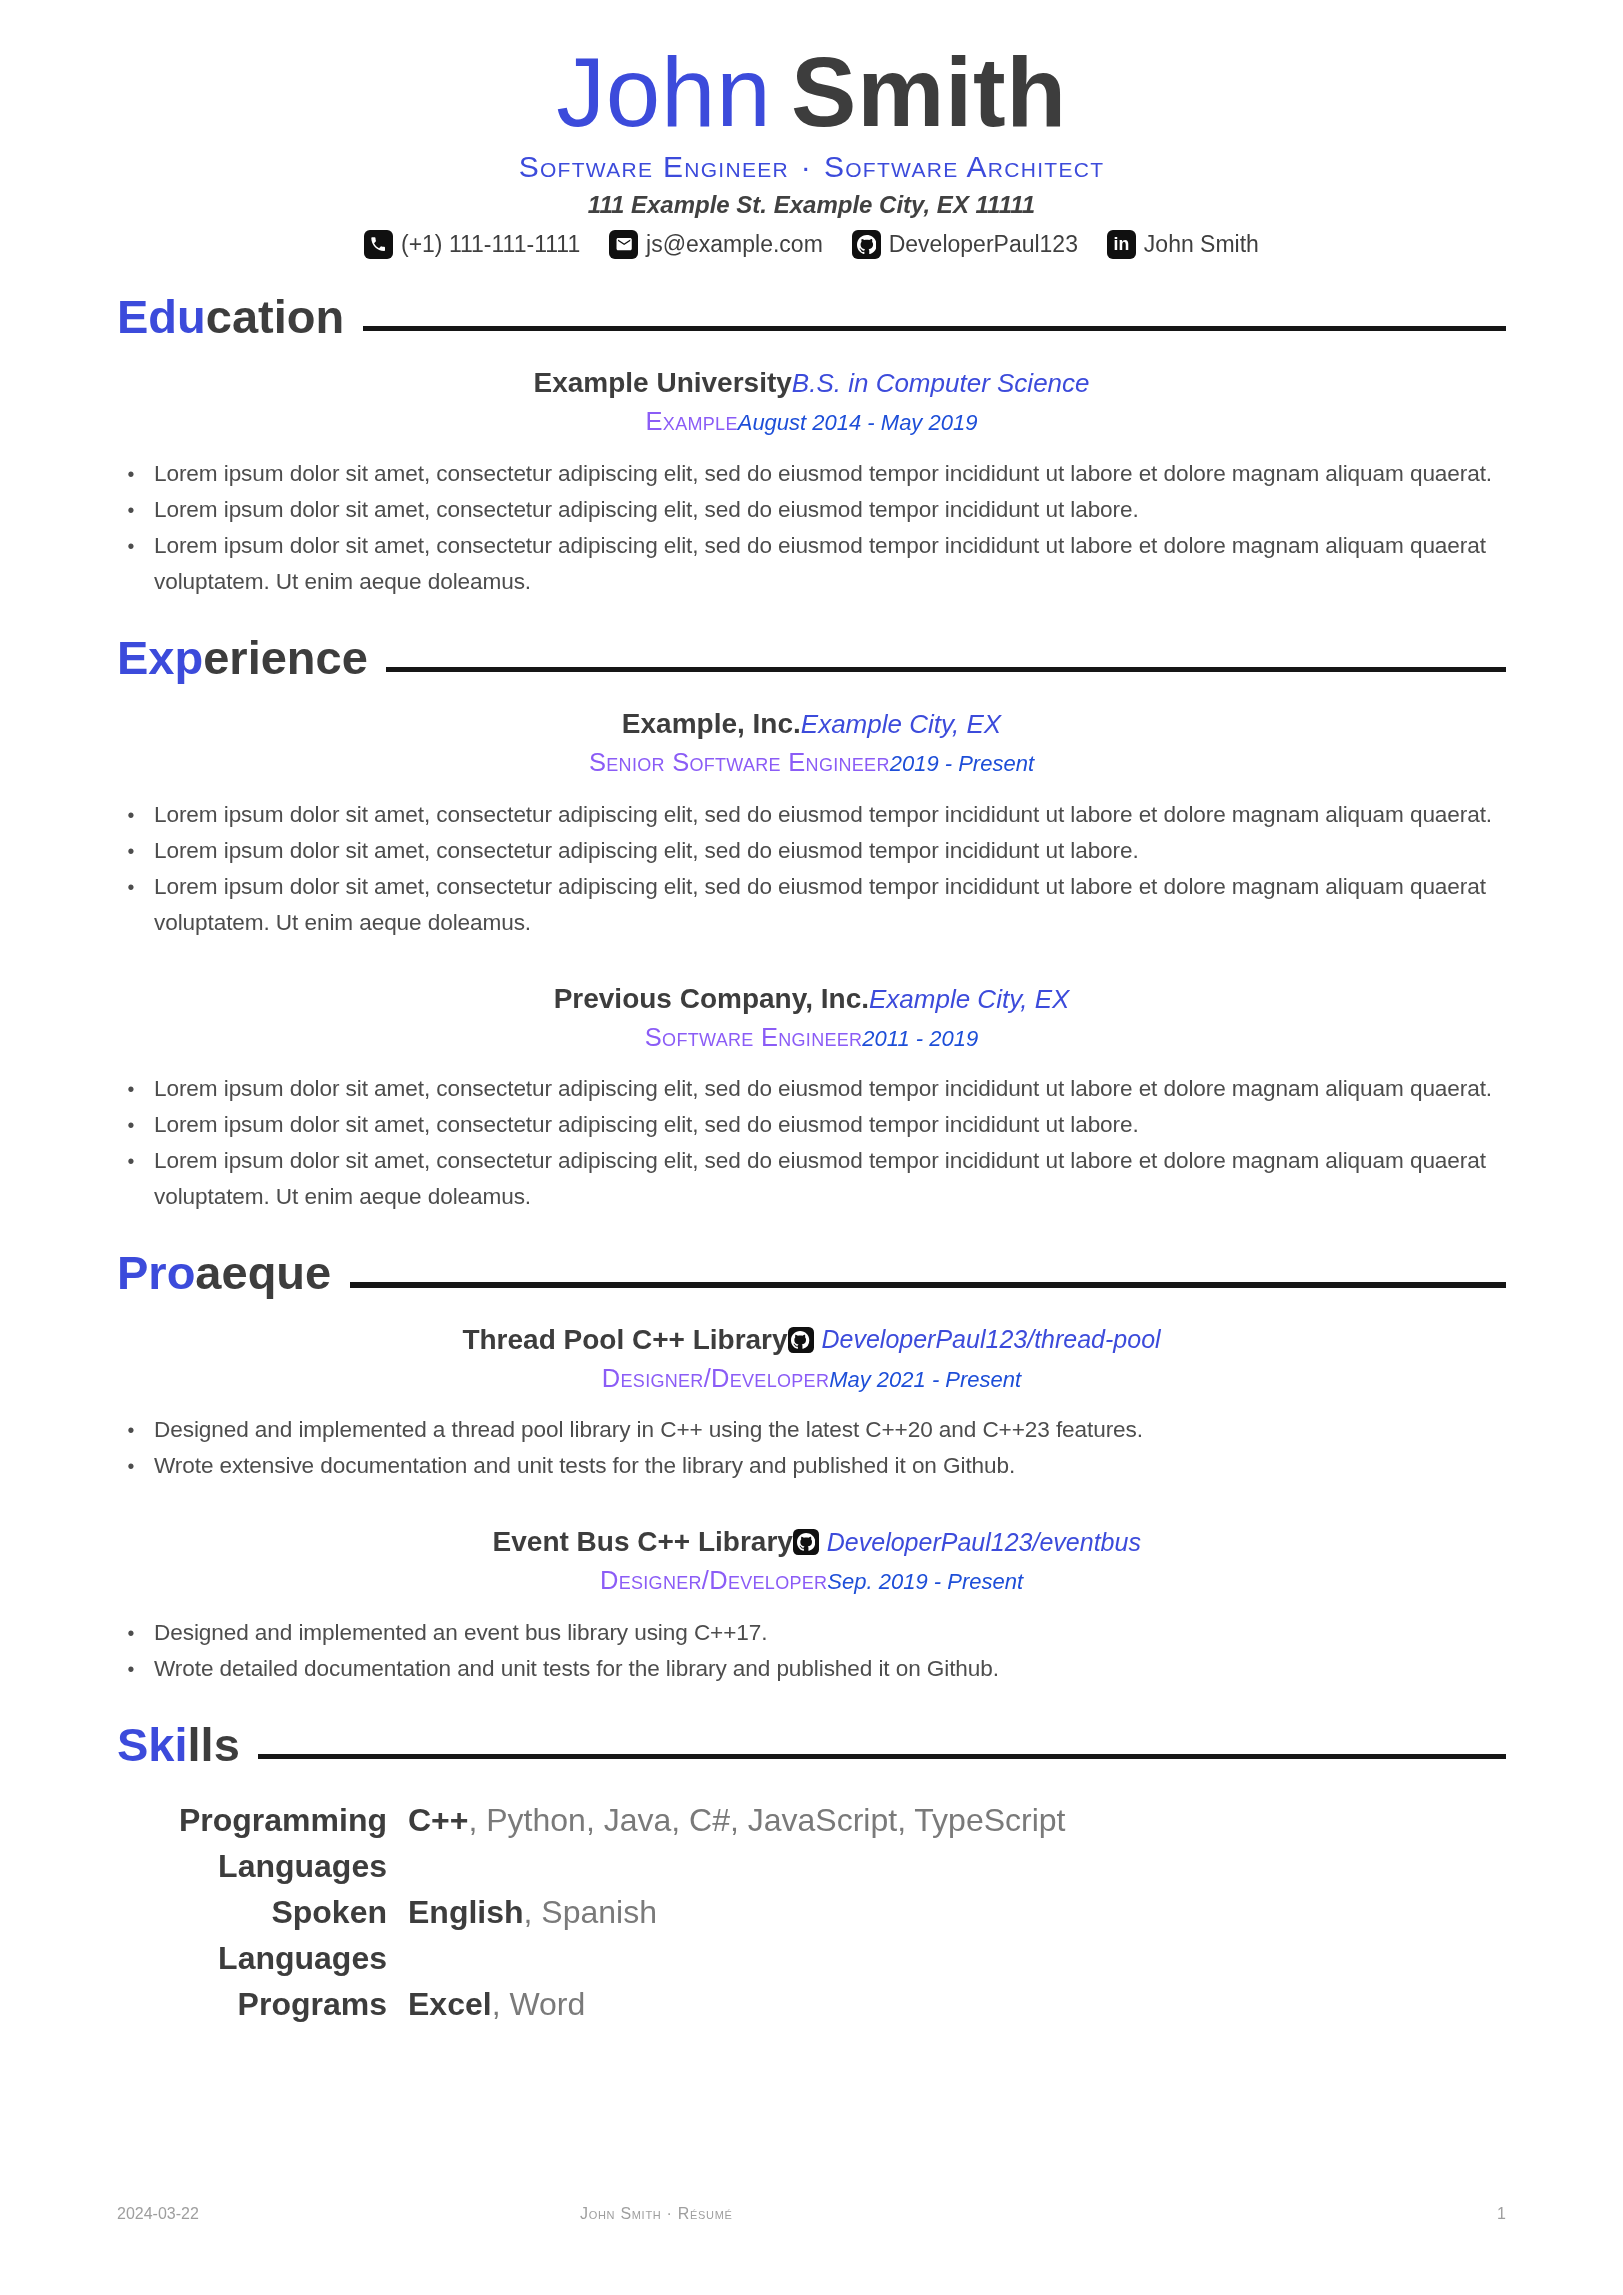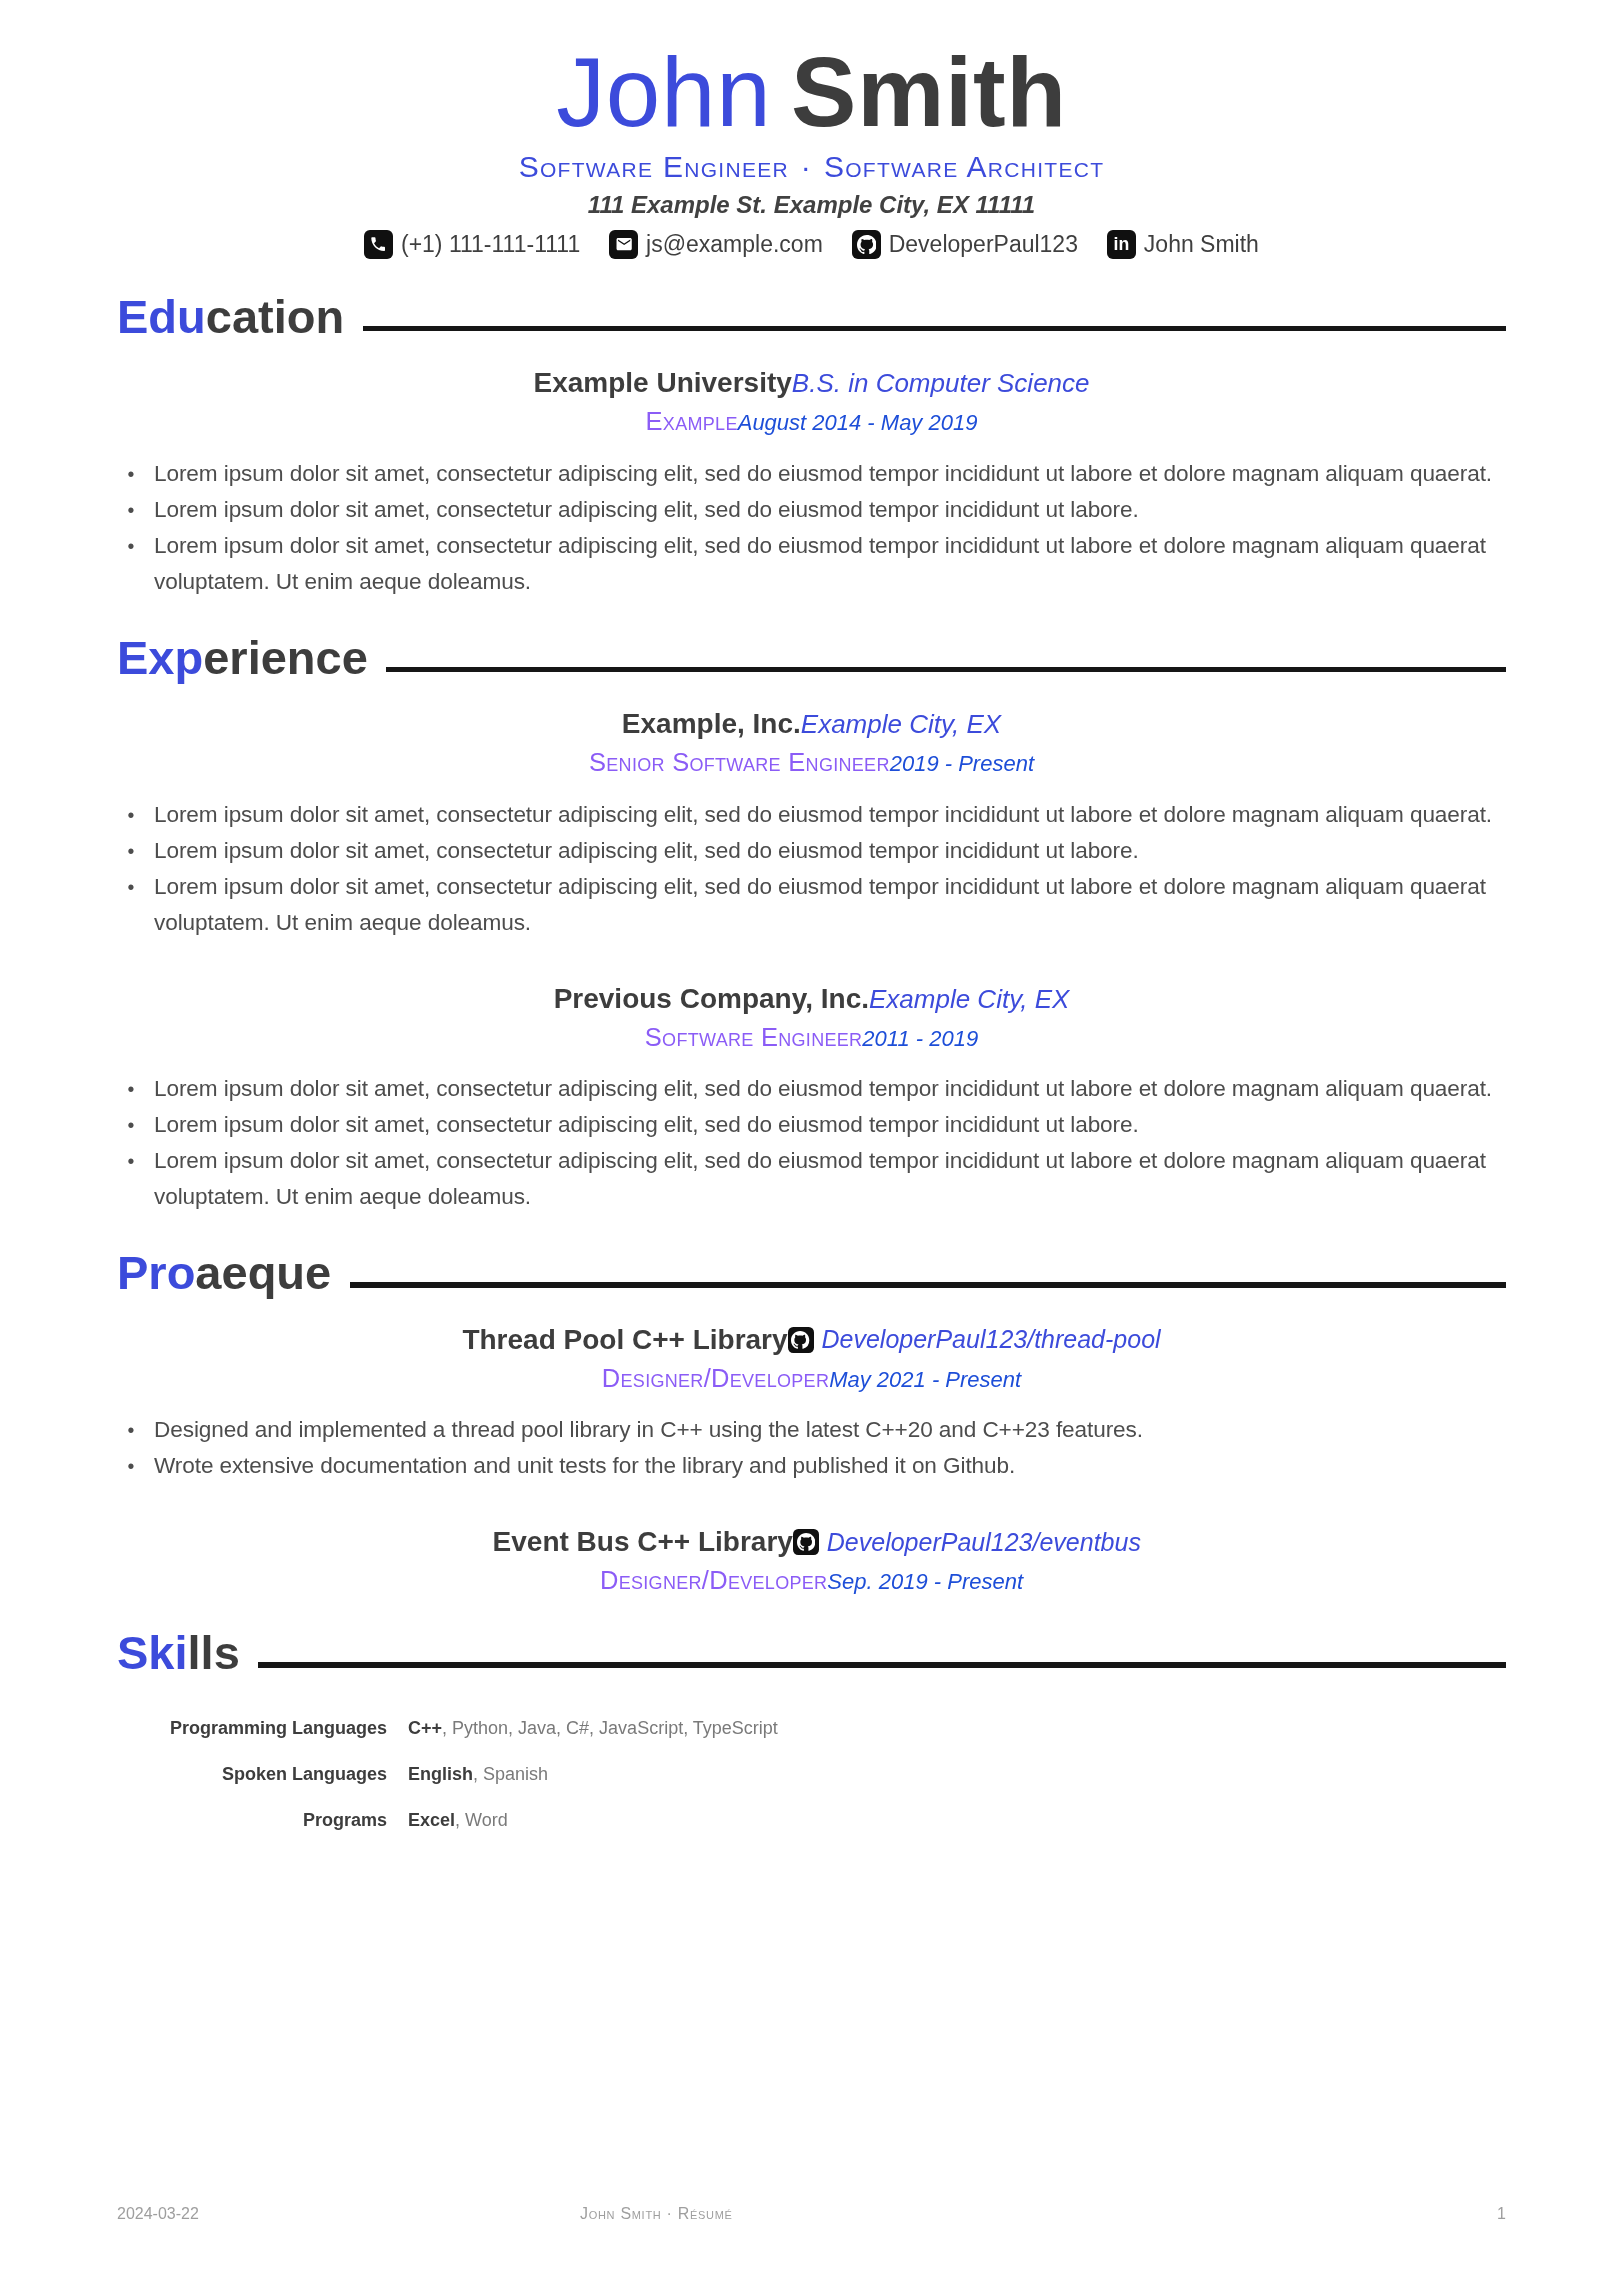--- a/index.html
+++ b/index.html
@@ -62,21 +62,21 @@
     position:relative;padding-left:37px;font-size:22.6px;line-height:36px;
     color:#4d4d4d;letter-spacing:-0.1px;hyphens:auto;
   }
   ul.bullets li::before{
     content:"\2022";position:absolute;left:10.5px;top:0;color:#4d4d4d;font-size:19.6px;
   }
 
   
   .skills-grid{
     margin-top:29px;display:grid;grid-template-columns:270px 1fr;column-gap:21px;row-gap:0;
-    font-size:18px;line-height:46px;
+    font-size:32px;line-height:46px;
   }
   .skill-label{font-weight:700;color:#3d3d3d;text-align:right;}
   .skill-value{color:#7a7a7a;}
   .skill-first{font-weight:700;color:#3d3d3d;}
 
   
   .footer{
     position:absolute;top:2205px;left:117px;right:117px;
     display:flex;align-items:baseline;font-size:16px;color:#9e9e9e;
   }
@@ -230,20 +230,24 @@
                 <path fill="#ffffff" d="M8 0C3.58 0 0 3.58 0 8c0 3.54 2.29 6.53 5.47 7.59.4.07.55-.17.55-.38 0-.19-.01-.82-.01-1.49-2.01.37-2.53-.49-2.69-.94-.09-.23-.48-.94-.82-1.13-.28-.15-.68-.52-.01-.53.63-.01 1.08.58 1.23.82.72 1.21 1.87.87 2.33.66.07-.52.28-.87.51-1.07-1.78-.2-3.64-.89-3.64-3.95 0-.87.31-1.59.82-2.15-.08-.2-.36-1.02.08-2.12 0 0 .67-.21 2.2.82.64-.18 1.32-.27 2-.27s1.36.09 2 .27c1.53-1.04 2.2-.82 2.2-.82.44 1.1.16 1.92.08 2.12.51.56.82 1.27.82 2.15 0 3.07-1.87 3.75-3.65 3.95.29.25.54.73.54 1.48 0 1.07-.01 1.93-.01 2.2 0 .21.15.46.55.38A8.01 8.01 0 0 0 16 8c0-4.42-3.58-8-8-8z"></path>
               </svg>
           </span>
           <span class="repo-text">DeveloperPaul123/eventbus</span>
         </span>
       </div>
       <div class="row sub">
         <span class="role">Designer/Developer</span>
         <span class="date">Sep. 2019 - Present</span>
       </div>
+      <ul class="bullets">
+        <li>Designed and implemented an event bus library using C++17.</li>
+        <li>Wrote detailed documentation and unit tests for the library and published it on Github.</li>
+      </ul>
     </div>
   </section>
 
   <section>
     <div class="sec-head">
       <h2><span class="acc">Ski</span><span>lls</span></h2>
       <div class="rule"></div>
     </div>
     <div class="skills-grid">
       <div class="skill-label">Programming Languages</div>

